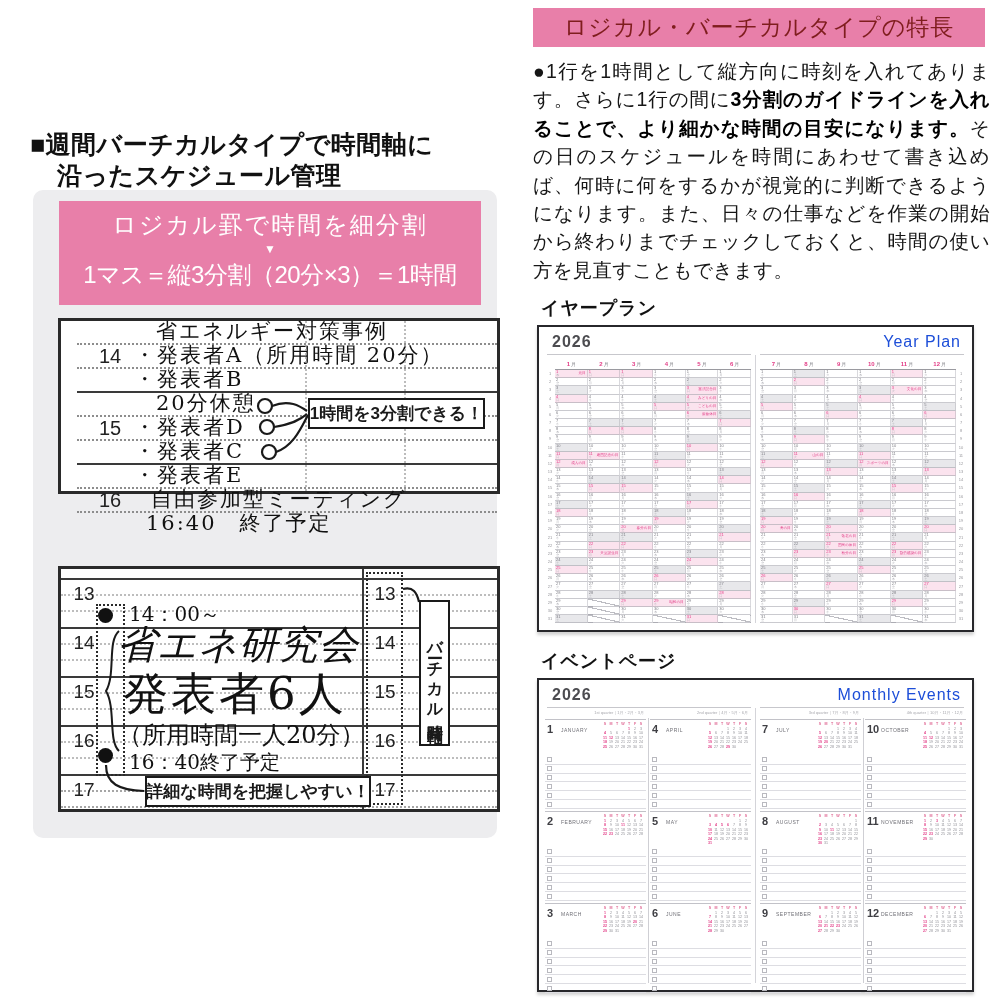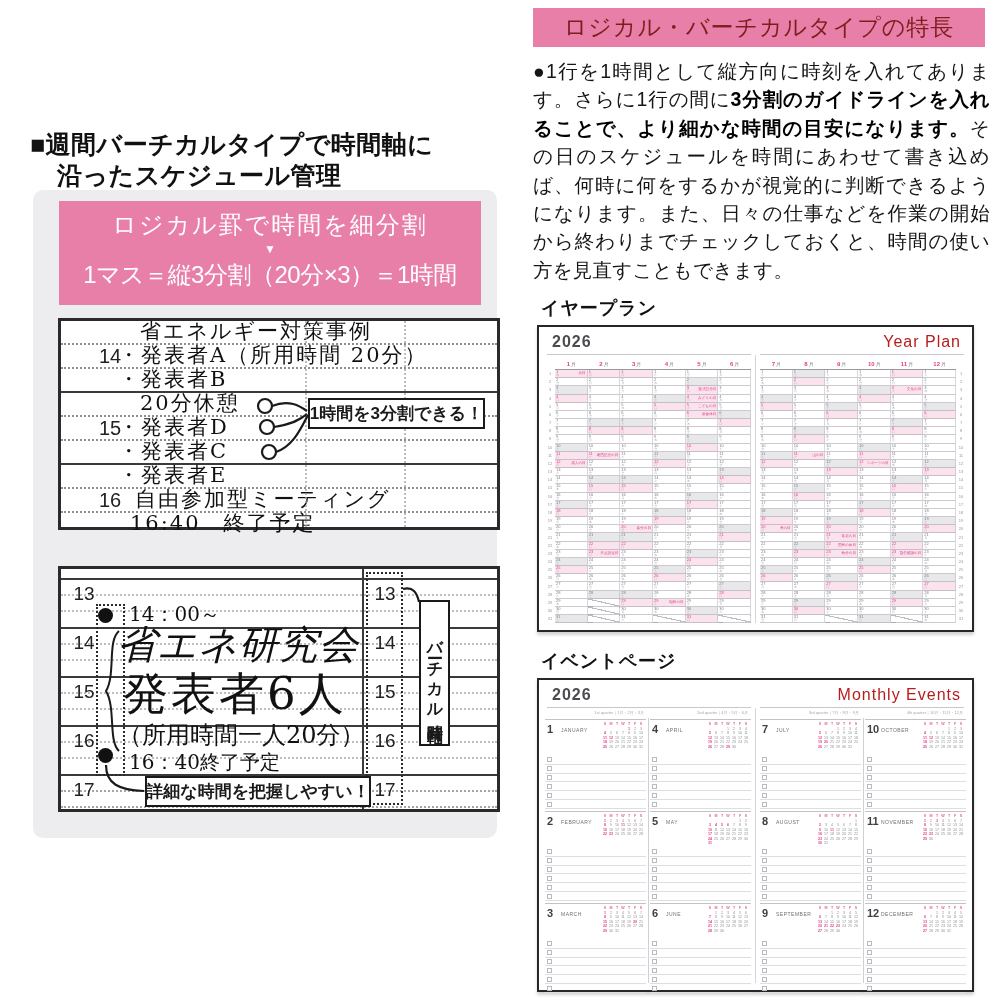--- a/index.html
+++ b/index.html
@@ -10,21 +10,21 @@
   
   .heading{left:30px;top:103px;font-size:25px;font-weight:bold;line-height:31px;color:#111;letter-spacing:.5px;margin-top:26px;}
   .heading .l2{display:block;padding-left:27px;}
   .left-panel{left:33px;top:190px;width:464px;height:648px;background:#ededef;border-radius:10px;}
   .banner{left:59px;top:201px;width:422px;height:104px;background:#e87fa9;color:#fff;text-align:center;}
   .banner .b1{display:block;font-size:24px;margin-top:8px;letter-spacing:2px;}
   .banner .arrow{display:block;font-size:12px;line-height:16px;}
   .banner .b2{display:block;font-size:24px;letter-spacing:-.5px;margin-top:2px;}
 
   .ill{background:#fff;border:3px solid #2a2a2a;box-sizing:border-box;}
-  #ill1{left:58px;top:318px;width:442px;height:212px;}
+  #ill1{left:58px;top:318px;width:442px;height:176px;padding-left:16px;}
   #ill2{left:58px;top:566px;width:442px;height:246px;}
 
   .i1-block{position:relative;display:flex;flex-direction:column;height:70px;border-bottom:2px solid #3a3a3a;}
   .i1-block:last-child{border-bottom:none;}
   .i1-row{flex:1;position:relative;}
   .i1-row + .i1-row{border-top:2px dotted #8d8d8d;}
   .serif{font-family:"DejaVu Serif","Liberation Serif",serif;}
   .i1-t{position:absolute;top:-1px;white-space:nowrap;font-size:21px;line-height:23px;color:#111;letter-spacing:2px;}
   .ind-a{left:79px;} .ind-b{left:57px;} .ind-c{left:74px;} .ind-d{left:69px;}
   .i1-hour{position:absolute;left:28px;width:42px;text-align:center;font-size:20px;color:#222;}
@@ -55,21 +55,21 @@
   .r-para{left:533px;top:57px;width:457px;font-size:19.5px;line-height:28.4px;color:#161616;
           text-align:justify;letter-spacing:.2px;}
   .r-para strong{font-weight:bold;color:#000;}
   .sec-label{font-size:18px;font-weight:bold;color:#111;letter-spacing:1px;}
   #lbl-year{left:541px;top:296px;} #lbl-event{left:541px;top:649px;}
 
   .spread{position:absolute;background:#fff;border:2.5px solid #27272b;box-shadow:0 3px 3px rgba(0,0,0,.18);box-sizing:border-box;}
   #yp{left:537px;top:325px;width:437px;height:307px;}
   #me{left:537px;top:678px;width:437px;height:314px;}
   .sp-year{position:absolute;top:6px;left:13px;font-size:16px;font-weight:bold;color:#4c4c50;letter-spacing:1px;text-align:center;}
-  .sp-brand{position:absolute;top:6px;right:11px;font-size:16px;color:#b91c1c;letter-spacing:1px;}
+  .sp-brand{position:absolute;top:6px;right:11px;font-size:16px;color:#1d4ed8;letter-spacing:1px;}
   .sp-rule{position:absolute;top:27px;height:1px;background:#c7c7cc;}
   .sp-gutter{position:absolute;left:216px;top:28px;bottom:7px;width:1px;background:#d4d4d9;}
 
   .yp-page{position:absolute;top:31px;height:266px;display:grid;grid-template-rows:12px repeat(31,8.18px);}
   #yp-l{left:6px;width:206px;grid-template-columns:10px repeat(6,1fr);}
   #yp-r{right:6px;width:206px;grid-template-columns:repeat(6,1fr) 10px;}
   .yp-mh{font-size:5px;color:#8a8a90;display:flex;align-items:center;justify-content:center;border-bottom:1px solid #9a9aa0;}
   .yp-mh b{color:#e23c86;font-size:6px;margin-right:1px;}
   .yp-num{font-size:4px;color:#97979c;display:flex;align-items:center;justify-content:center;line-height:4px;}
   .yp-cell{position:relative;border-right:1px solid rgba(160,160,168,.4);border-bottom:1px solid rgba(160,160,168,.55);overflow:hidden;}

